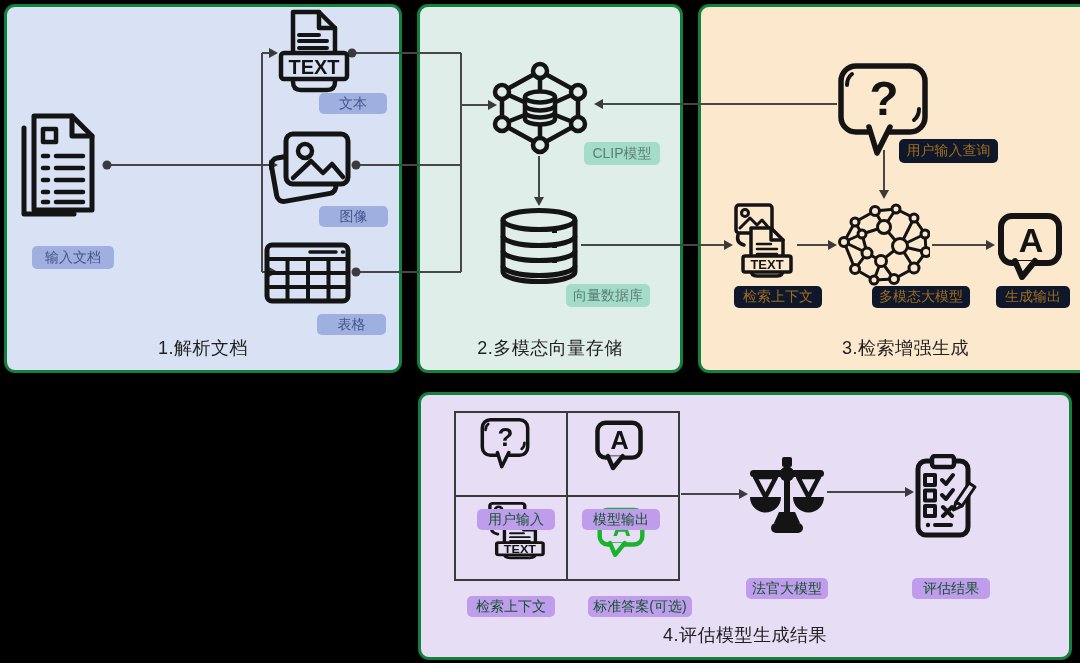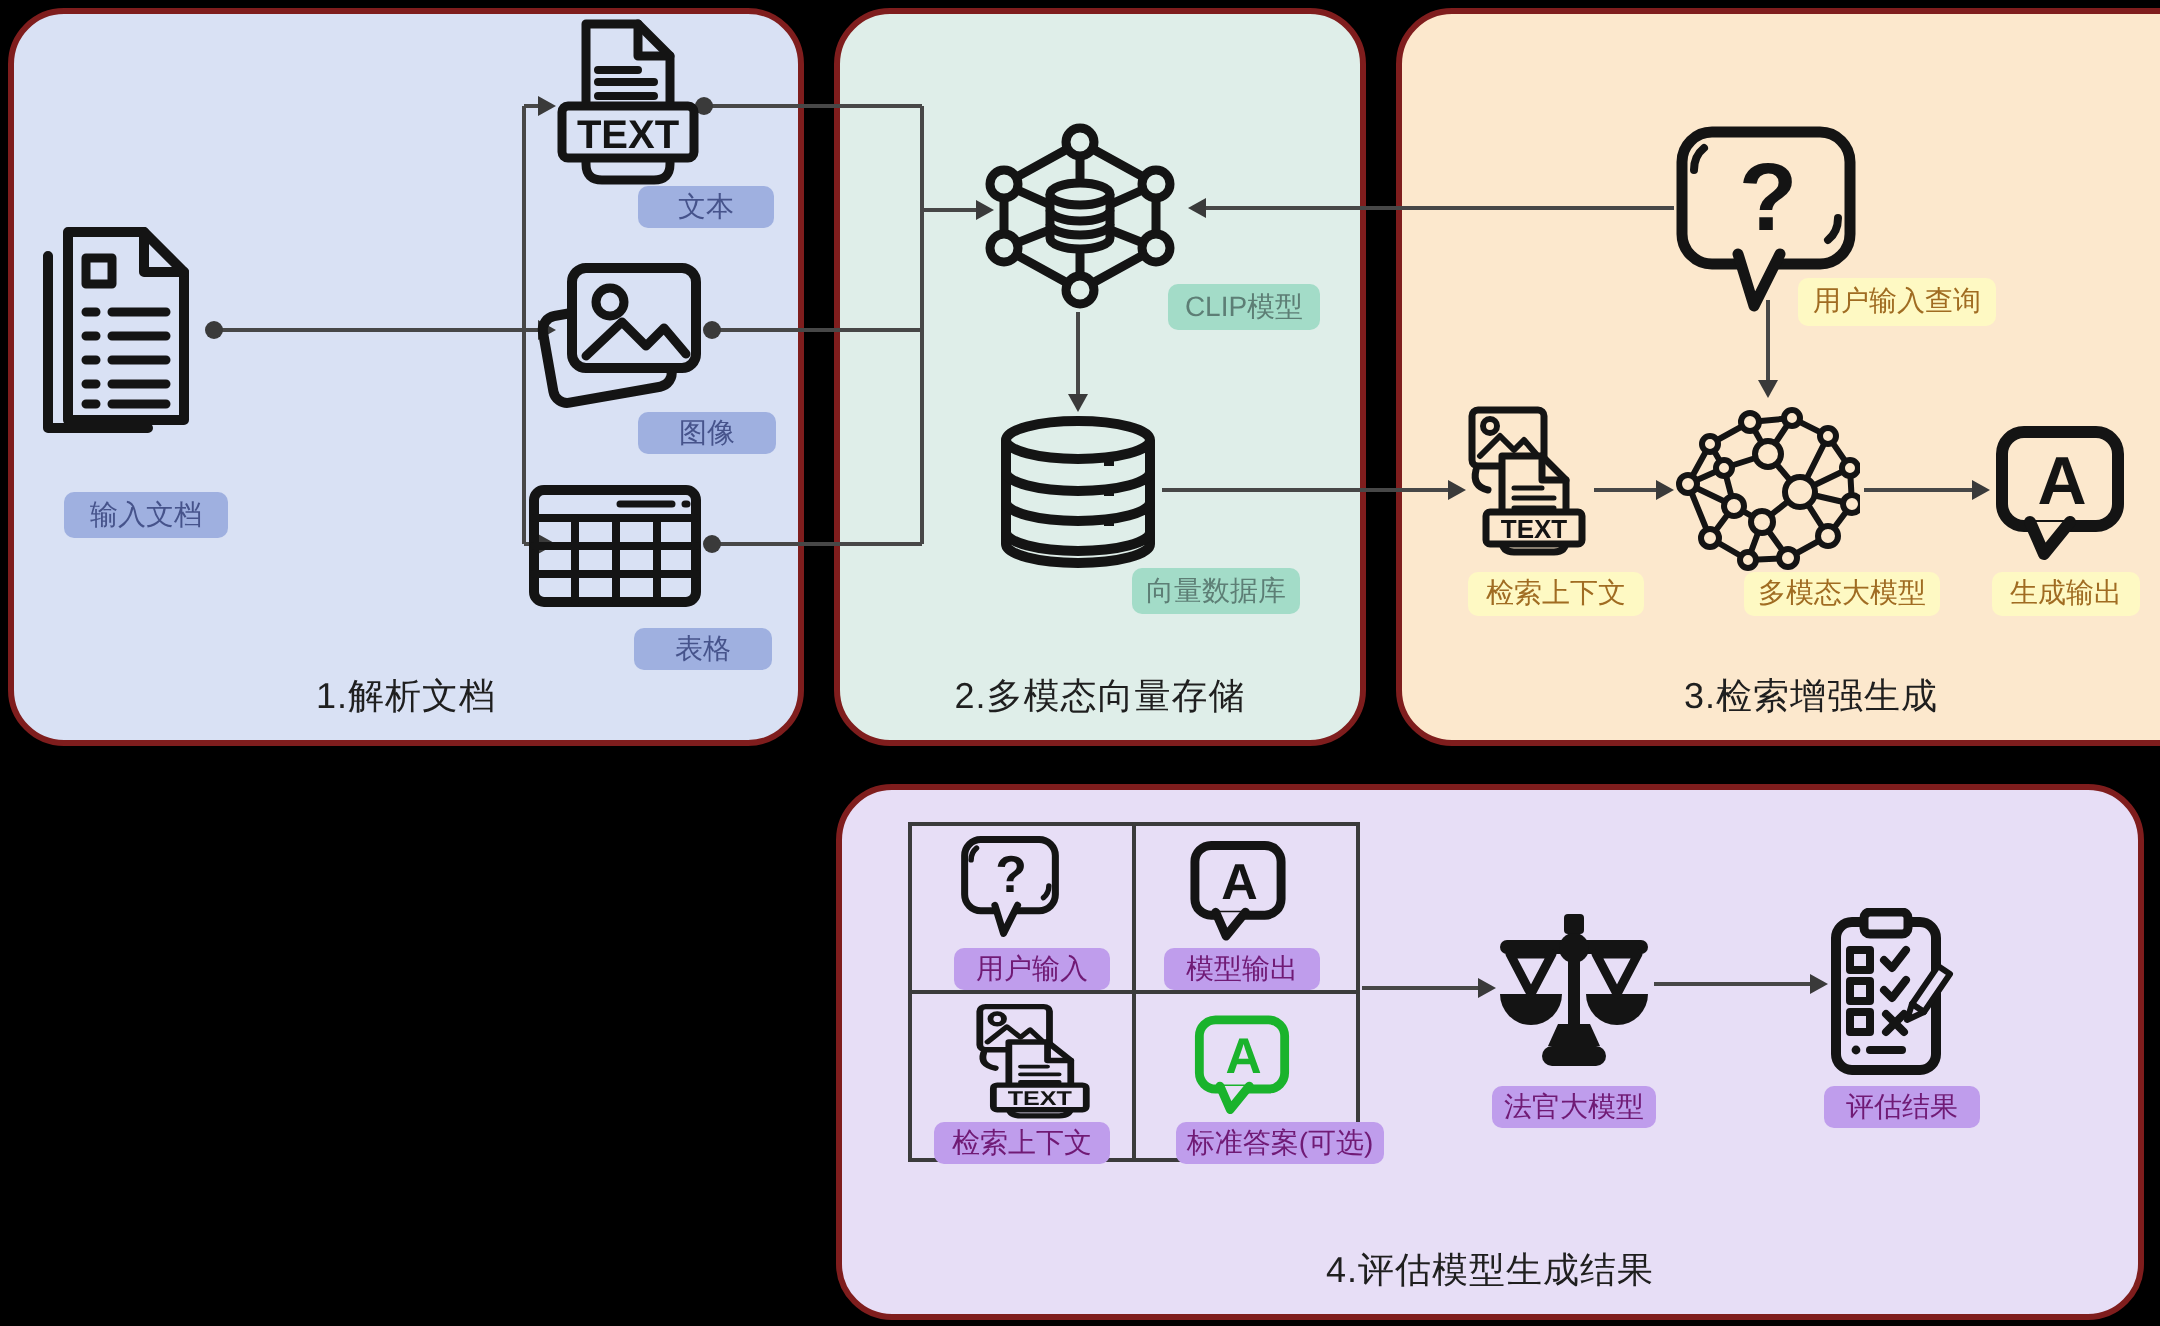--- a/index.html
+++ b/index.html
@@ -1,30 +1,30 @@
 <!DOCTYPE html>
 <html><head>
 <meta charset="utf-8">
 <style>
   html,body{margin:0;padding:0;background:#000;}
   .canvas{position:relative;width:1080px;height:663px;background:#000;overflow:hidden;
           font-family:"Liberation Sans","DejaVu Sans",sans-serif;}
-  .panel{position:absolute;border:3px solid #7f1d1d;border-radius:28px;box-sizing:content-box;}
+  .panel{position:absolute;border:3px solid #15803d;border-radius:11px;box-sizing:content-box;}
   .p1{left:4px;top:4px;width:392px;height:363px;background:#d9e1f4;}
   .p2{left:417px;top:4px;width:260px;height:363px;background:#dfeee9;}
   .p3{left:698px;top:4px;width:373px;height:363px;background:#fce8cd;padding-left:36px;}
   .p4{left:418px;top:392px;width:648px;height:262px;background:#e7def6;}
   .panel-title{position:absolute;left:0;right:0;bottom:10px;text-align:center;
                font-size:18px;color:#1f1f1f;letter-spacing:.5px;}
   .badge{position:absolute;z-index:6;border-radius:5px;font-size:14px;
          display:flex;align-items:center;justify-content:center;white-space:nowrap;}
   .b1{background:#9fb0e0;color:#46538b;}
   .b2{background:#a3dcc8;color:#5d7e75;}
-  .b3{background:#fef9c3;color:#a06c22;}
-  .b4{background:#bf9dec;color:#701a75;}
+  .b3{background:#0f172a;color:#a06c22;}
+  .b4{background:#bf9dec;color:#14532d;margin-top:35px;}
   .icon{position:absolute;z-index:5;}
   #connectors{position:absolute;left:0;top:0;z-index:4;}
   .grid4{position:absolute;left:454px;top:411px;width:222px;height:166px;
          border:2px solid #3b3b3b;z-index:3;}
   .grid4 .v{position:absolute;left:50%;top:0;bottom:0;width:0;border-left:2px solid #3b3b3b;margin-left:-1px;}
   .grid4 .h{position:absolute;top:50%;left:0;right:0;height:0;border-top:2px solid #3b3b3b;margin-top:-1px;}
   svg text{font-family:"Liberation Sans","DejaVu Sans",sans-serif;}
 </style>
 </head>
 <body>

